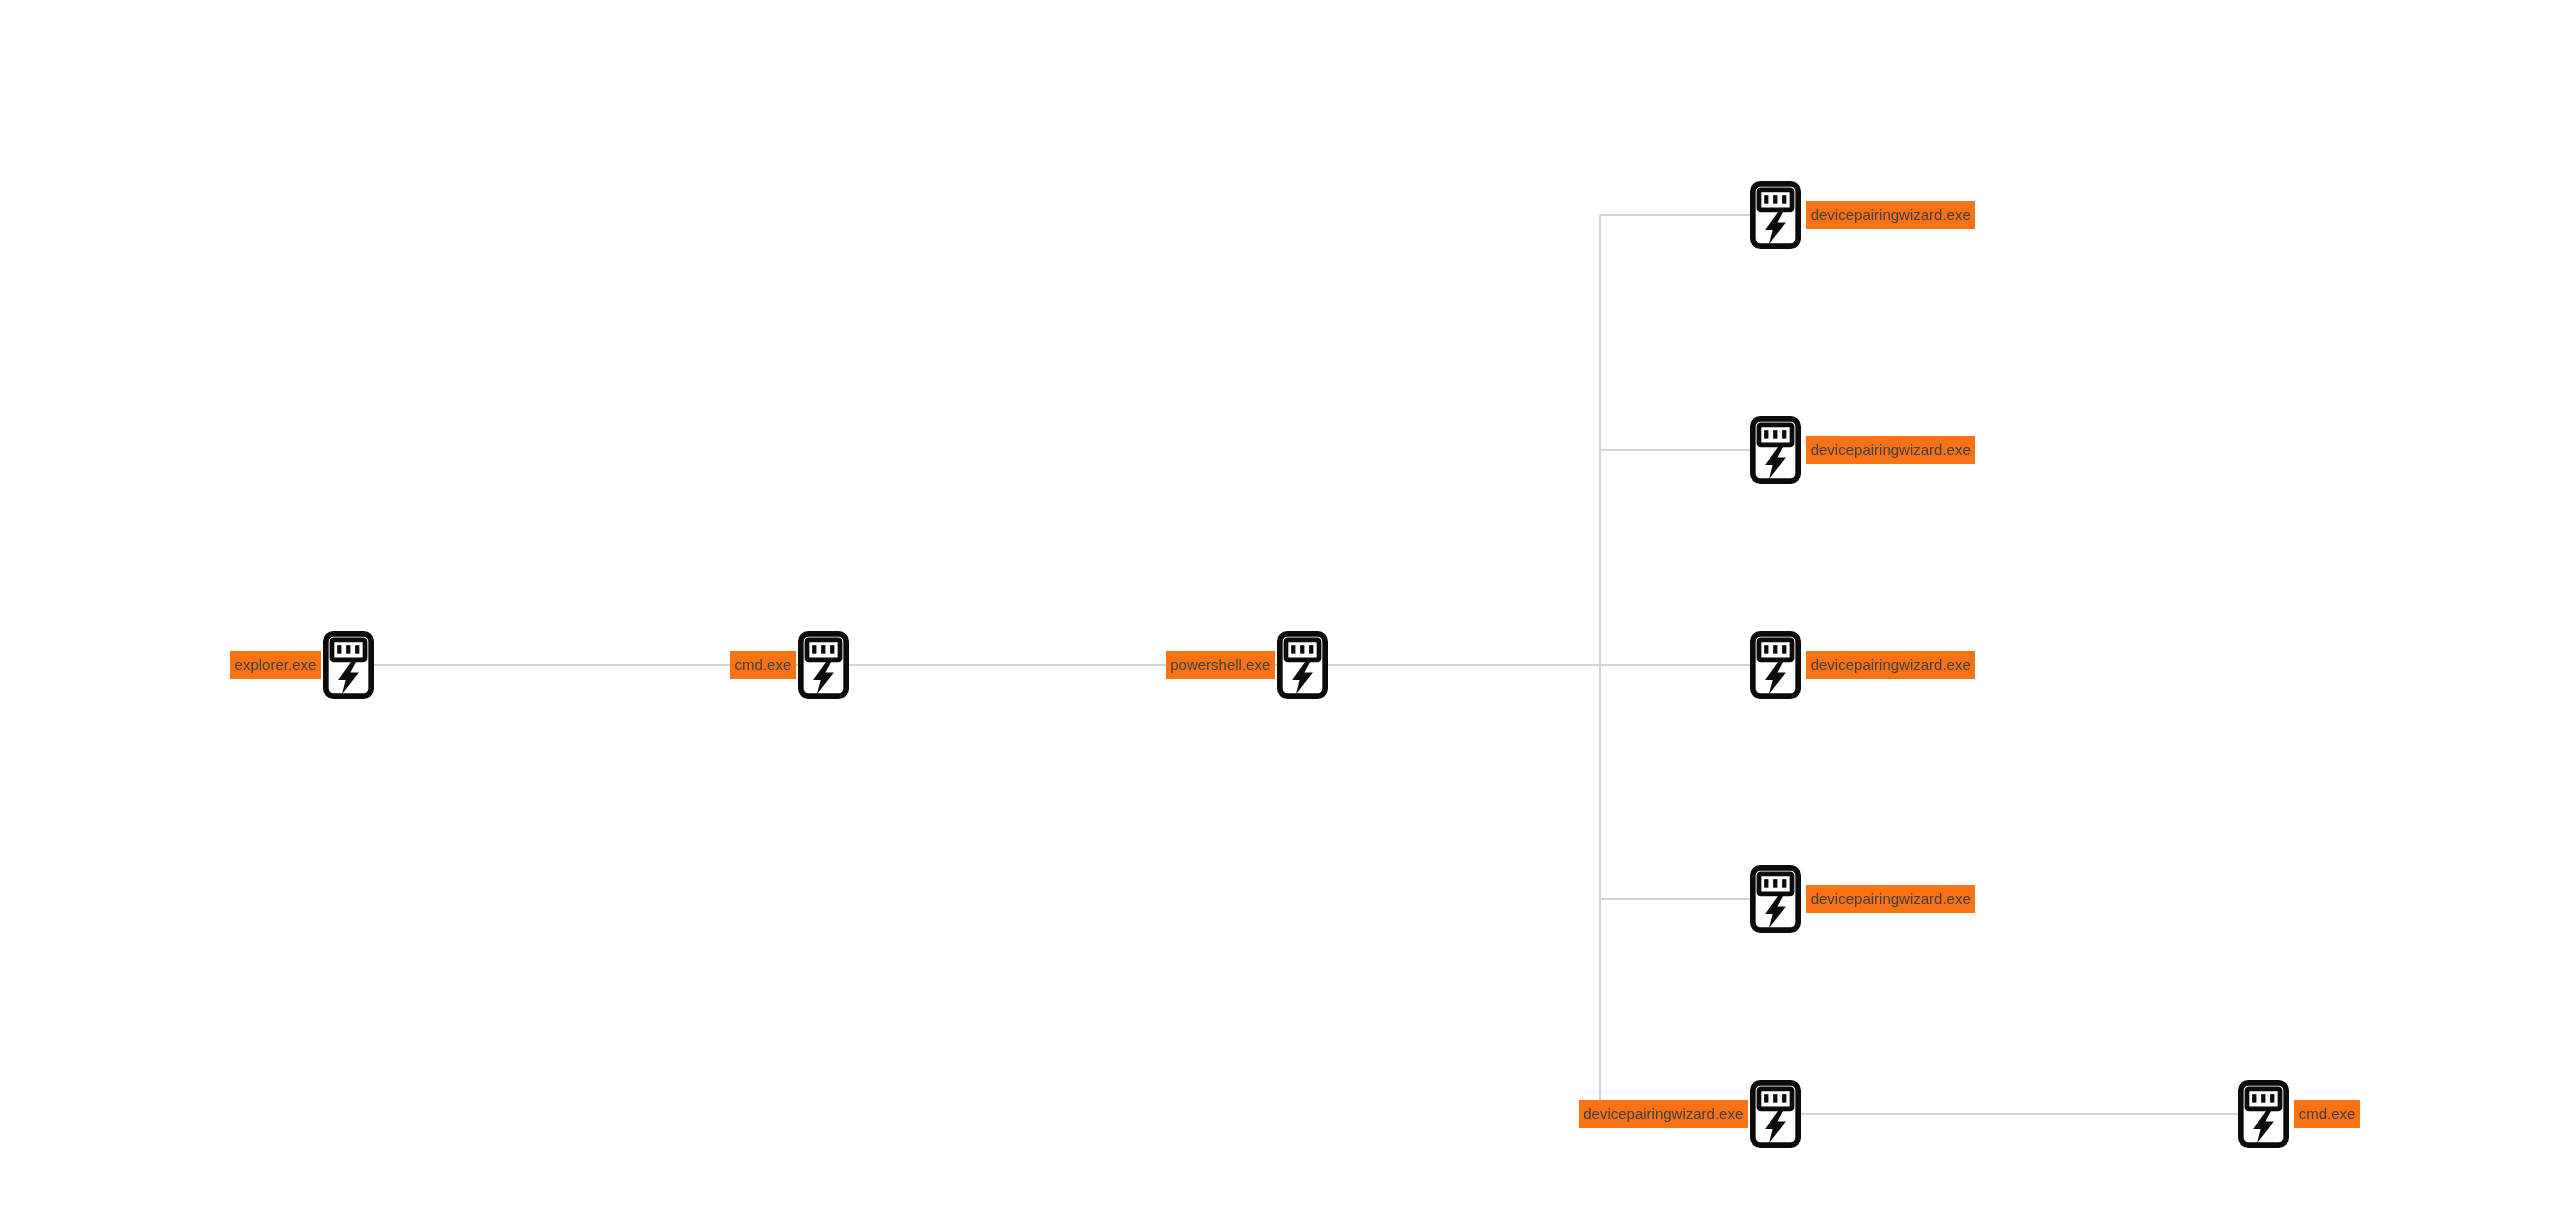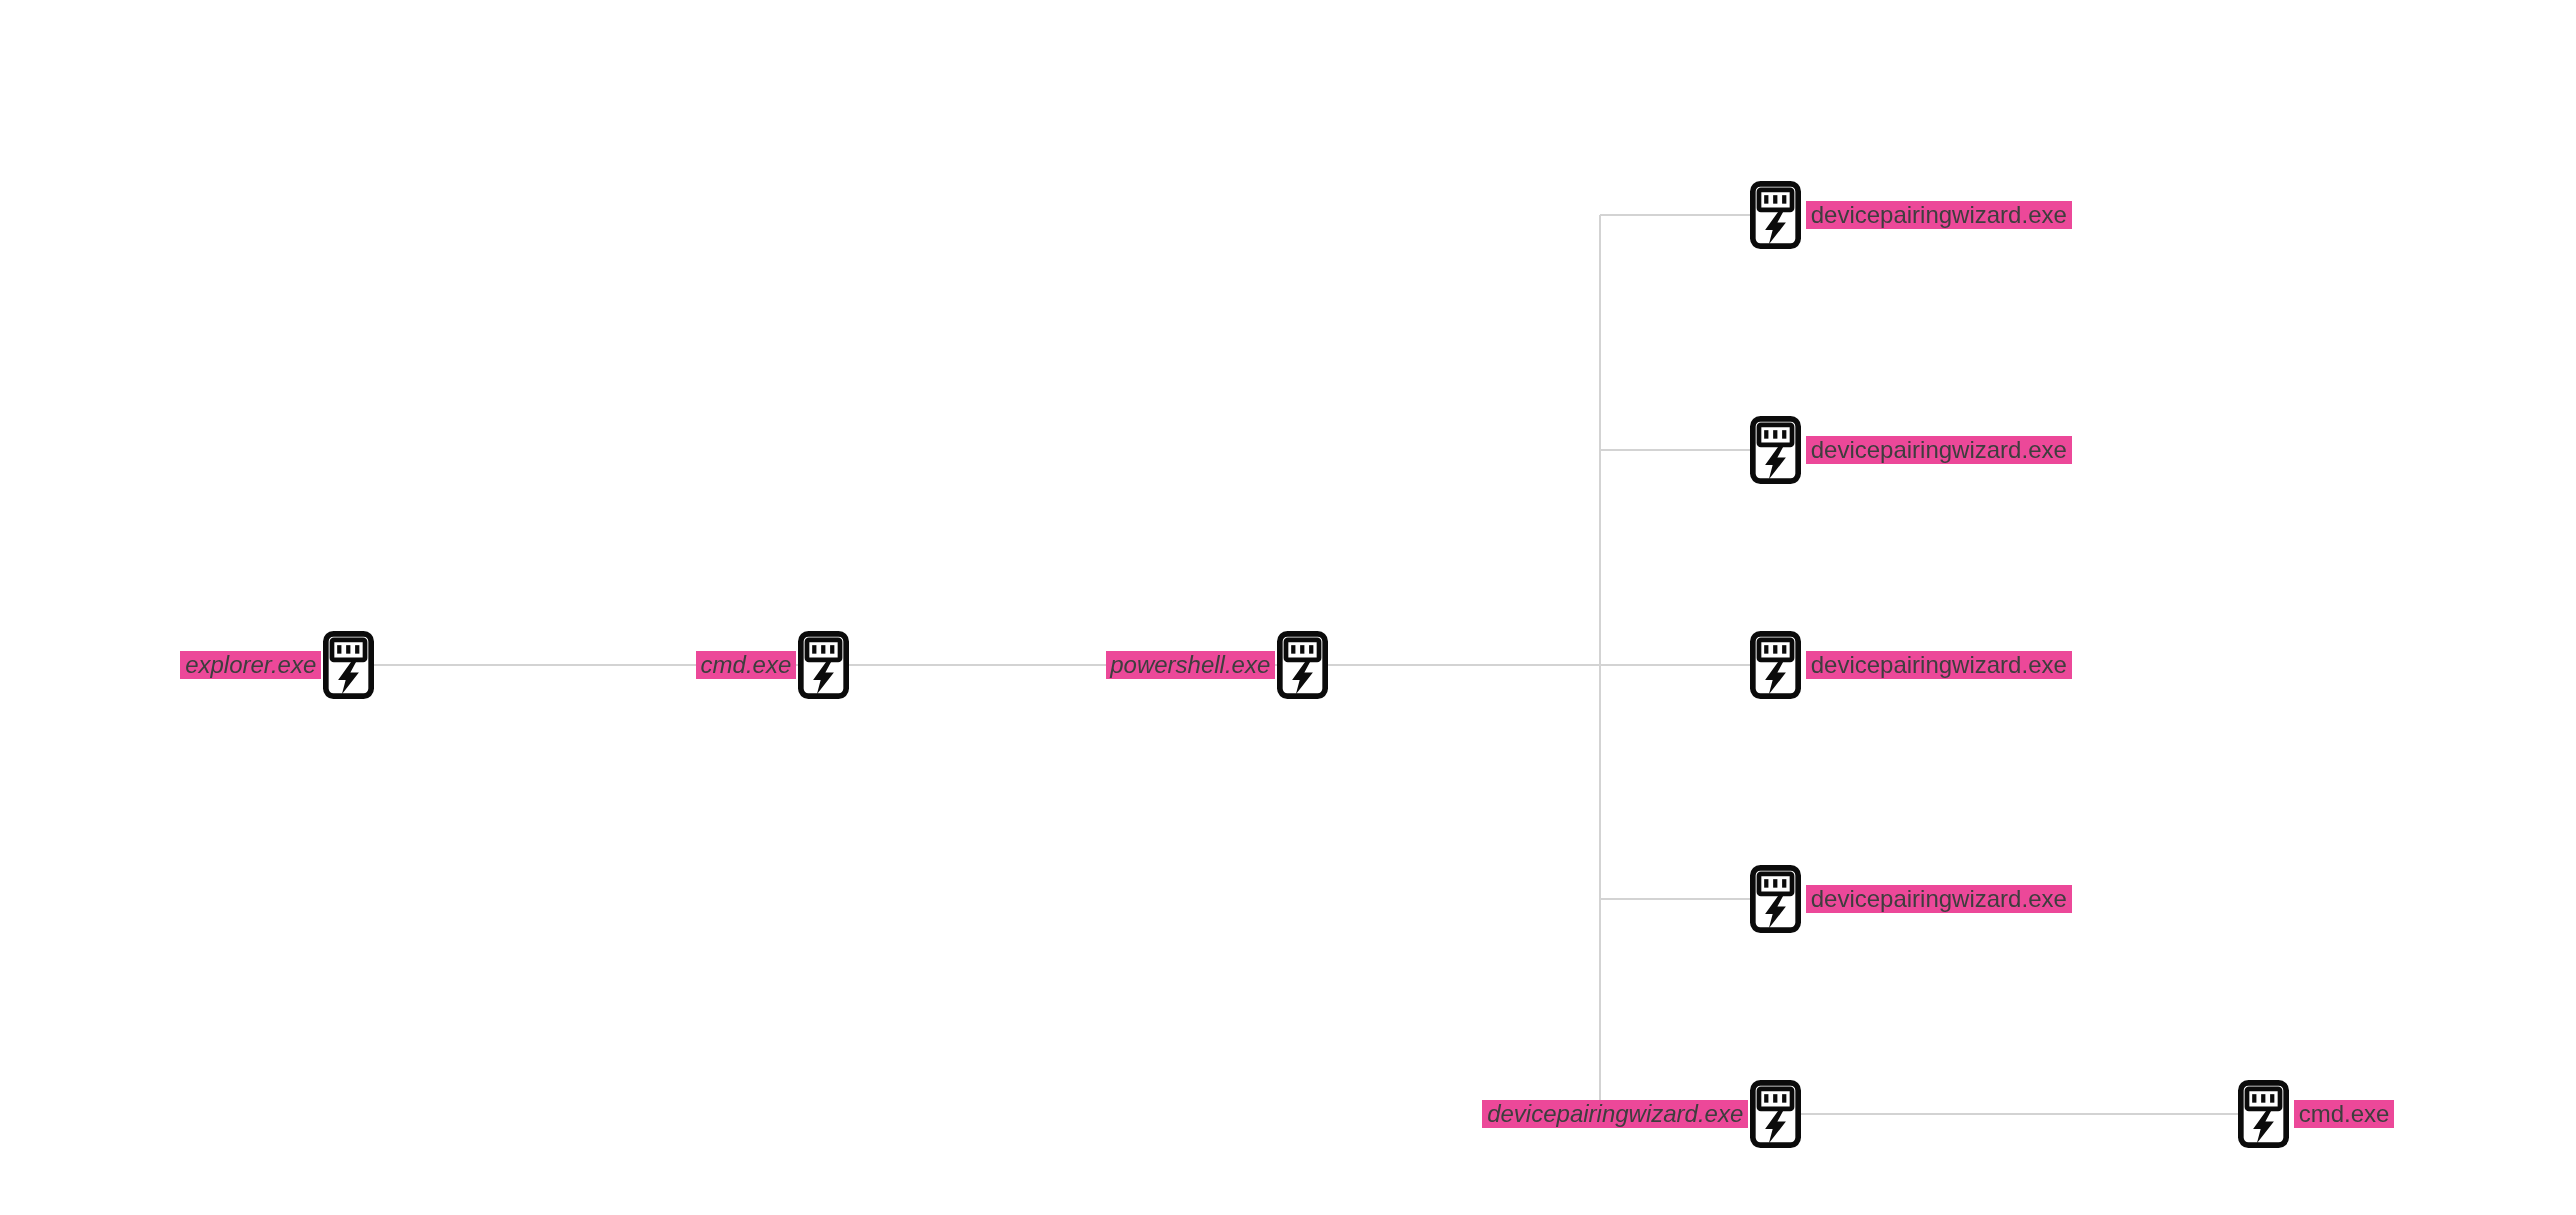--- a/index.html
+++ b/index.html
@@ -42,27 +42,27 @@
     display: block;
     z-index: 3;
   }
   .node-icon svg { display: block; }
   .node-label {
     position: absolute;
     top: -14px;
     height: 28px;
     line-height: 28px;
     white-space: nowrap;
-    font-size: 24px;
+    font-size: 15px;
     color: var(--label-color, #3e3e3e);
-    background: #ec4899;
+    background: #f97316;
     padding: 0 4.7px;
     z-index: 2;
   }
-  .label-left  { right: 27px; text-align: right; font-style: italic; }
+  .label-left  { right: 27px; text-align: right; }
   .label-right { left: 31px;  text-align: left; }
 </style>
 </head>
 <body>
 
 <div id="canvas">
   <div>
       <div class="edge-h" style="left: 348px; width: 474px; top: 664px; height: 1.9px;"></div>
       <div class="edge-h" style="left: 823px; width: 479px; top: 664px; height: 1.9px;"></div>
       <div class="edge-h" style="left: 1302px; width: 299px; top: 664px; height: 1.9px;"></div>

